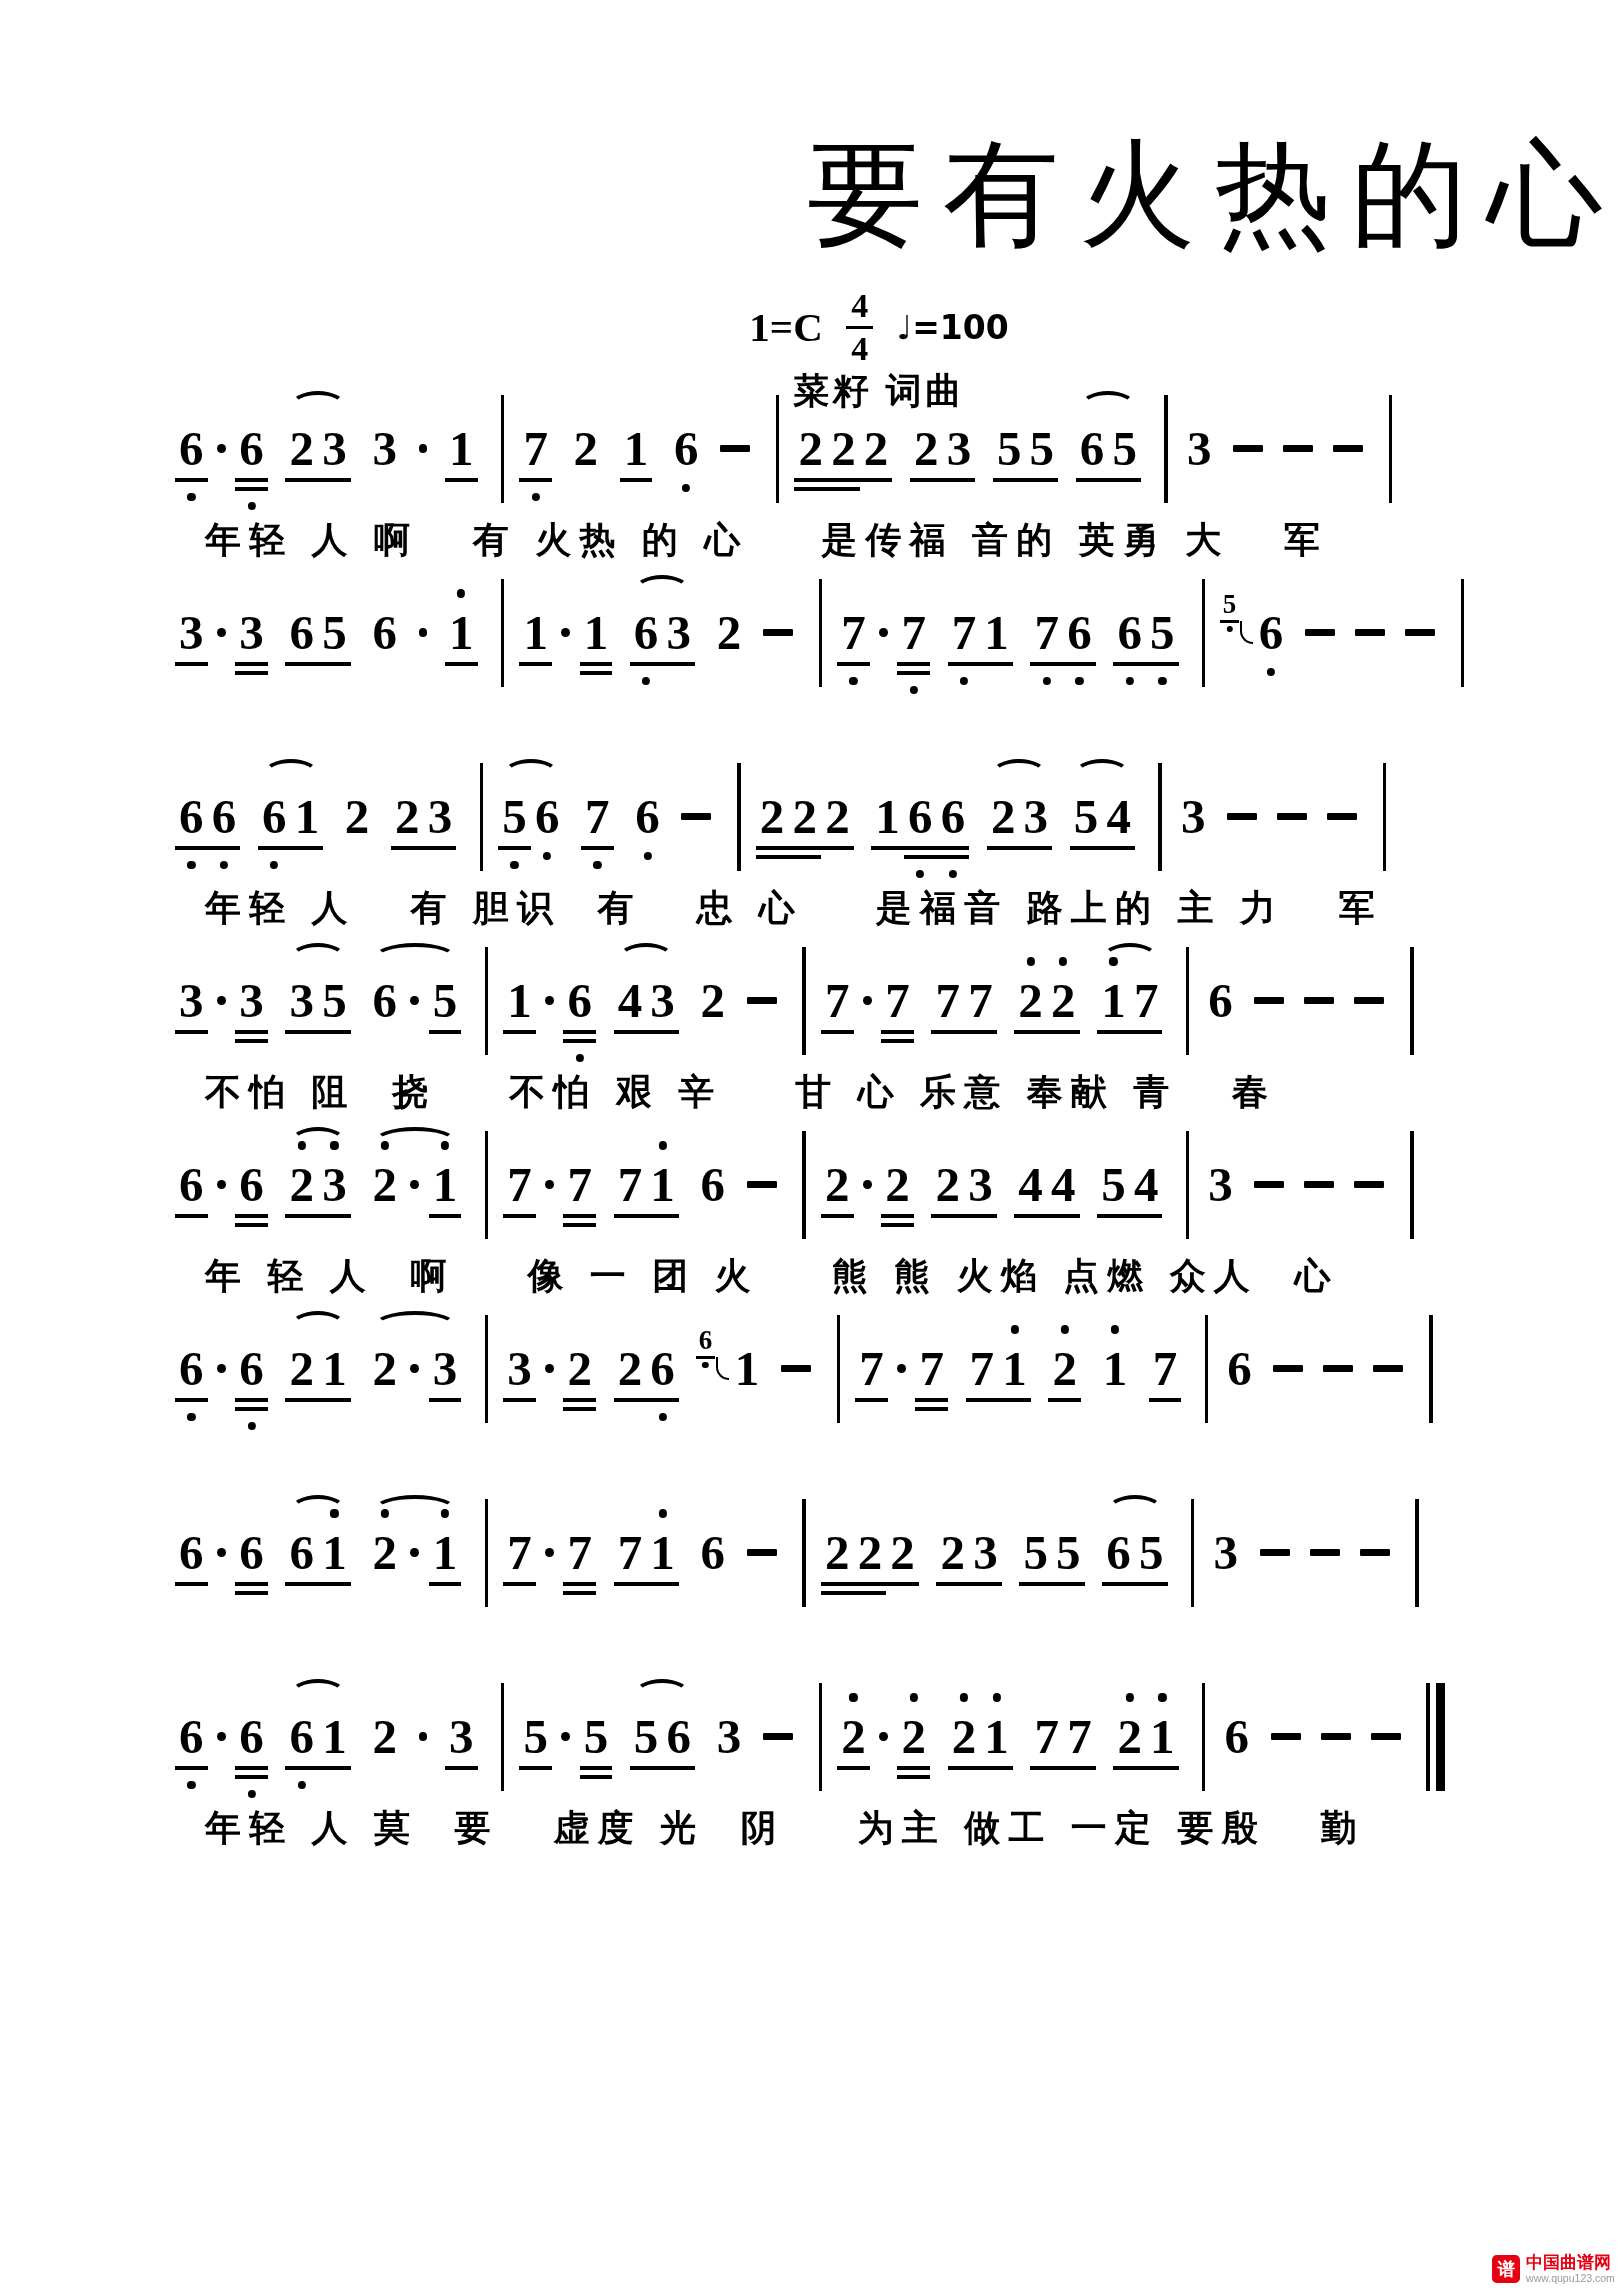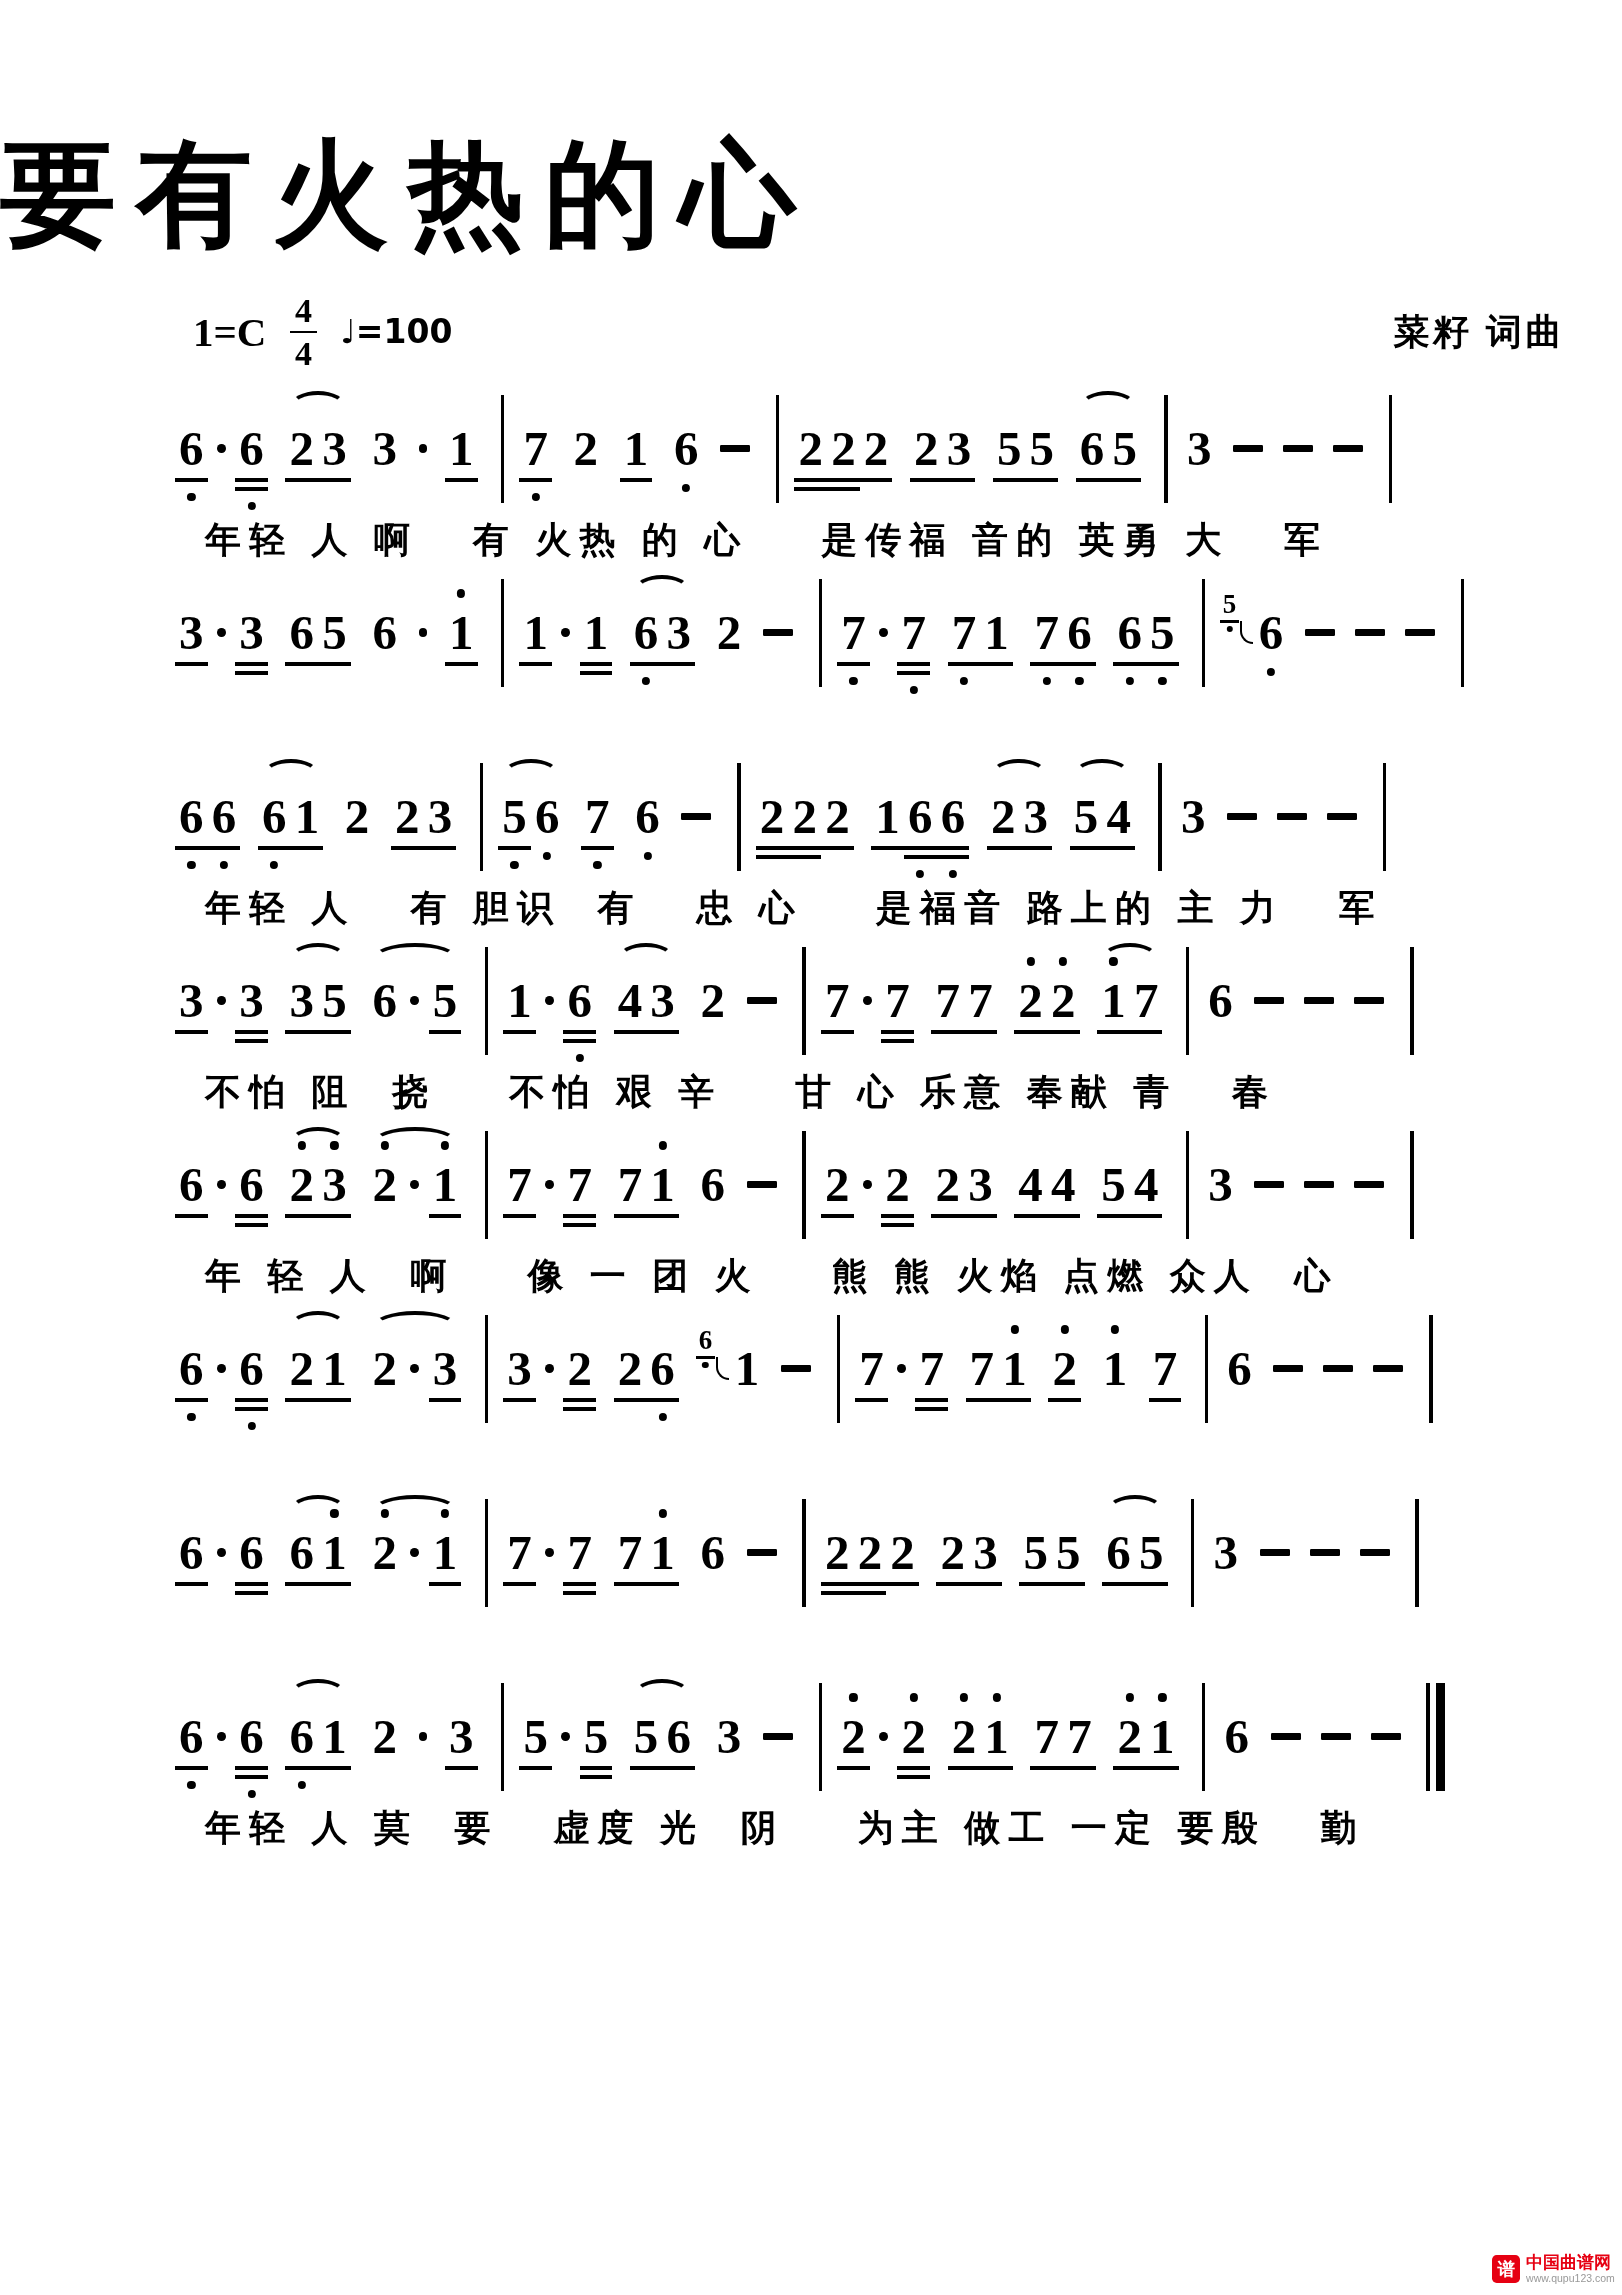--- a/index.html
+++ b/index.html
@@ -1,20 +1,20 @@
 <!DOCTYPE html>
 <html style="font-size:9.4px"><head>
 <meta charset="utf-8">
 <style>
   html,body{margin:0;padding:0;background:#fff;}
   .page{position:relative;width:1623px;height:2295px;background:#fff;color:#000;overflow:hidden;
         font-family:"Liberation Serif", serif;}
-  .title{margin-top:117px;text-align:left;font-size:116px;font-weight:700;letter-spacing:20px;
+  .title{margin-top:117px;text-align:right;font-size:116px;font-weight:400;letter-spacing:20px;
          font-family:"Liberation Serif", serif;}
-  .meta{display:flex;justify-content:space-between;align-items:center;padding:15px 58px 0 193px;height:88px;}
+  .meta{display:flex;justify-content:space-between;align-items:center;padding:15px 58px 0 193px;height:88px;flex-direction:column;}
   .keysig{display:flex;align-items:center;gap:23.4px;font-size:41px;font-weight:600;}
   .meter{display:inline-flex;flex-direction:column;align-items:center;font-size:34px;font-weight:700;line-height:1.05;}
   .meter .fbar{width:27px;height:2.9px;background:#000;margin:2.3px 0;}
   .tempo{font-size:33px;font-weight:600;font-family:"DejaVu Sans", sans-serif;}
   .credit{font-size:36px;font-weight:700;font-family:"Liberation Sans", sans-serif;letter-spacing:3.5px;}
   .score{margin-top:14px;padding-left:175px;}
   .line{height:184px;}
   .notes-row{height:117px;display:flex;align-items:center;}
   .lyrics-row{height:67px;display:flex;align-items:center;}
   .lyrics-row span{font-size:36px;font-weight:700;letter-spacing:8.2px;white-space:pre;

